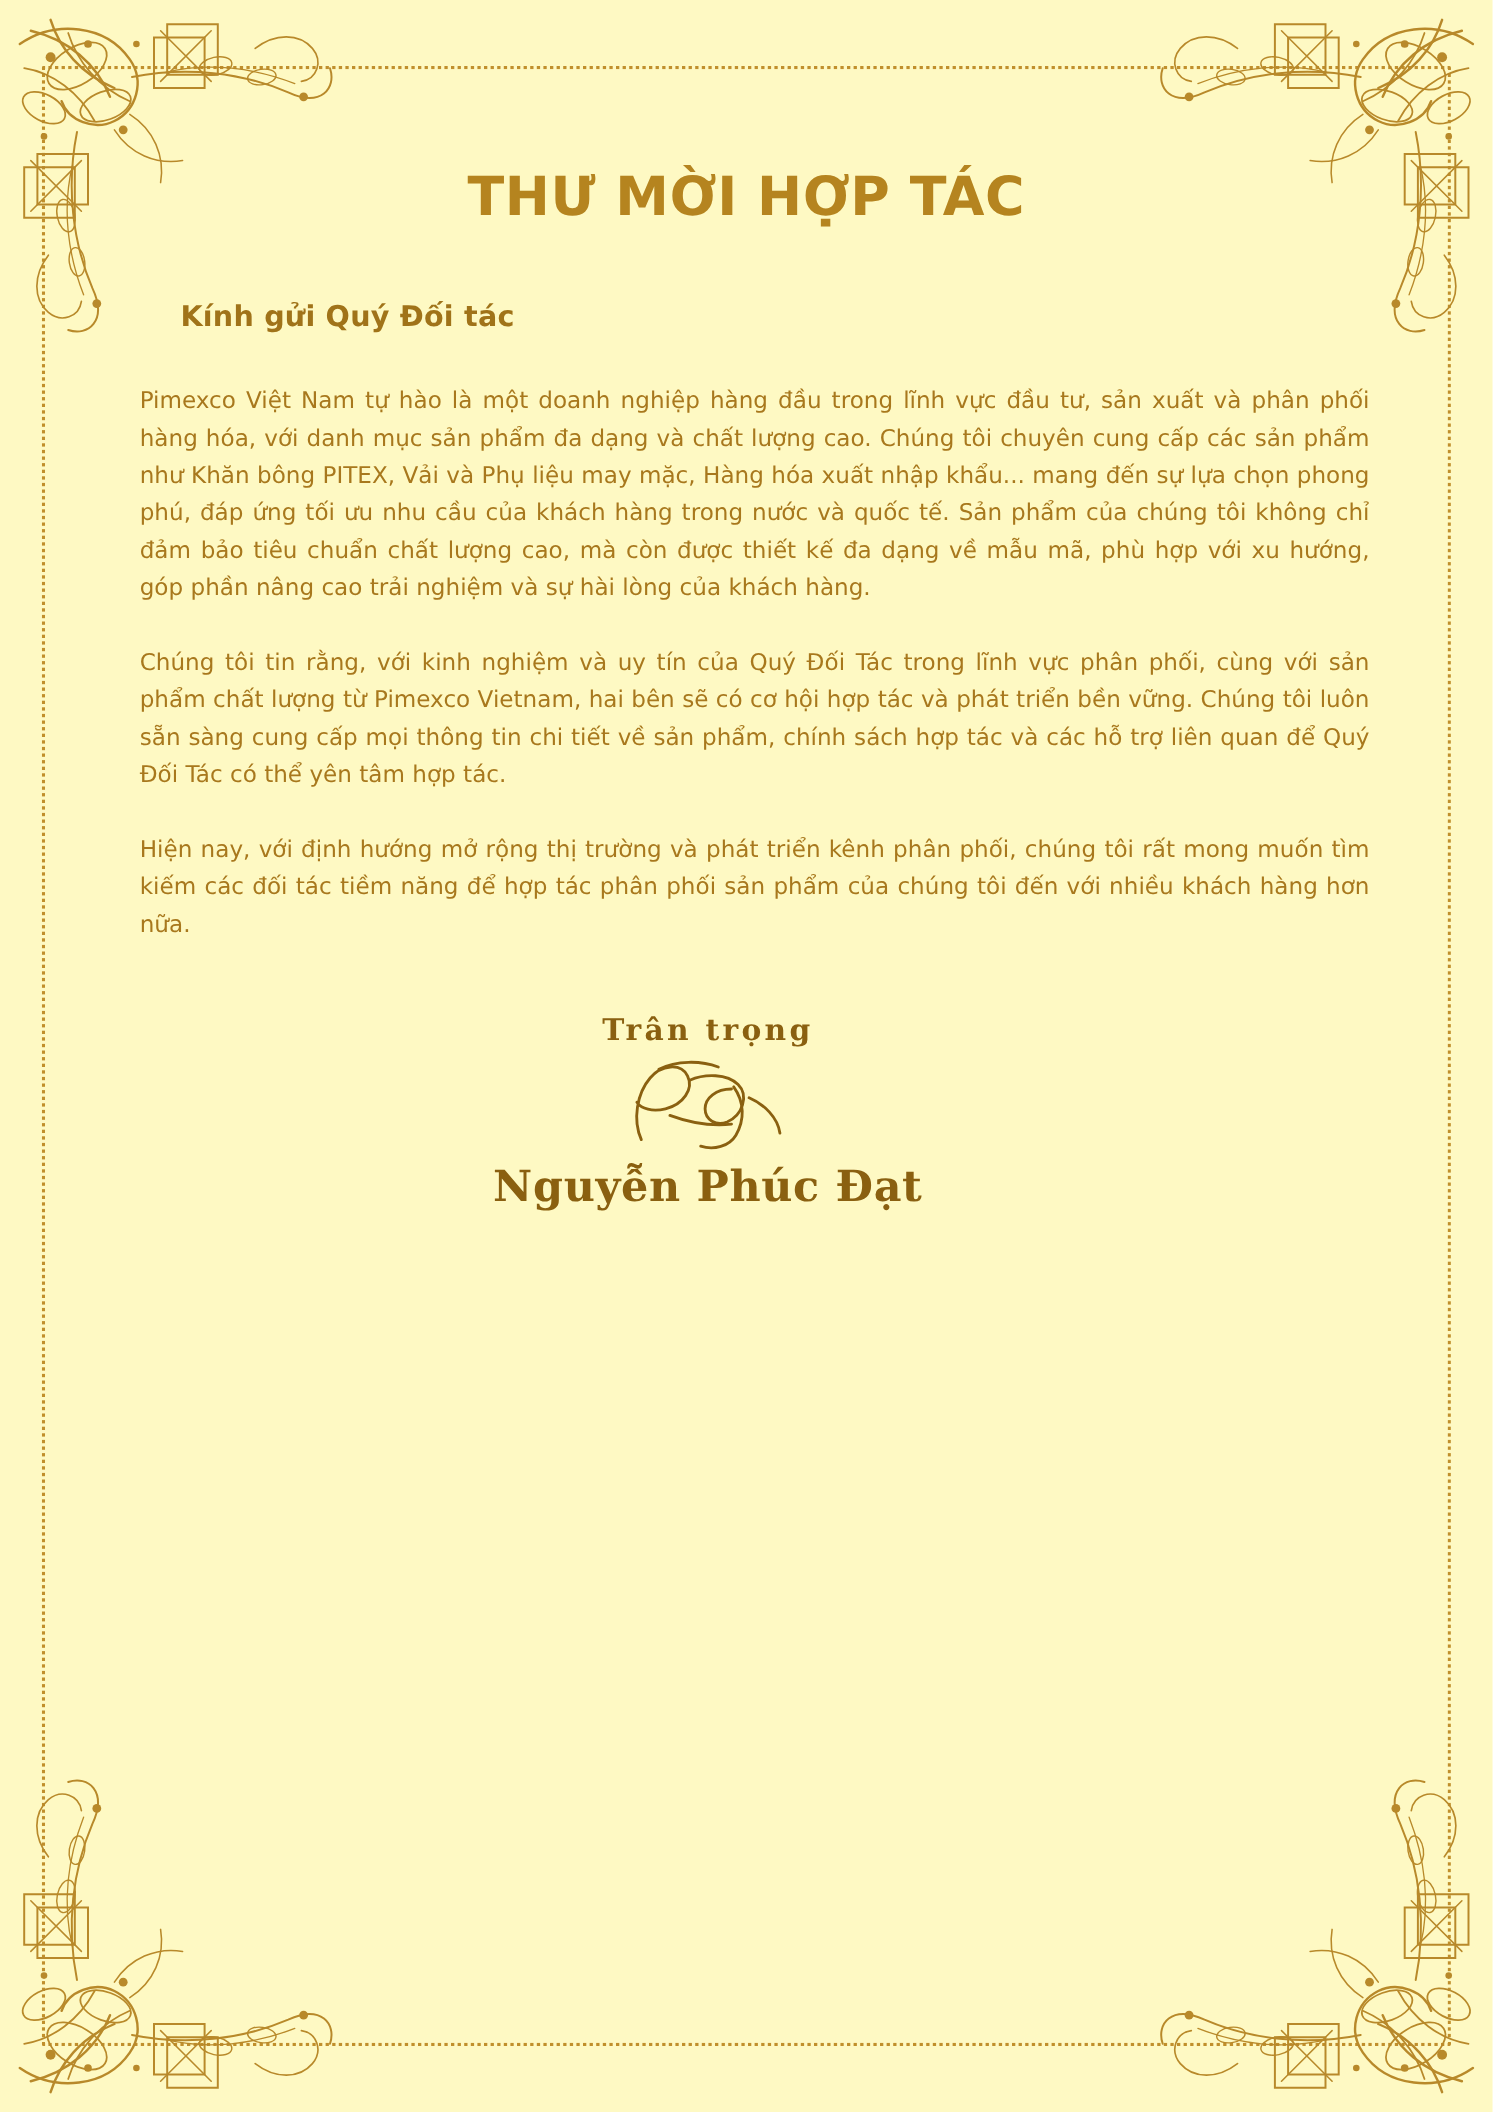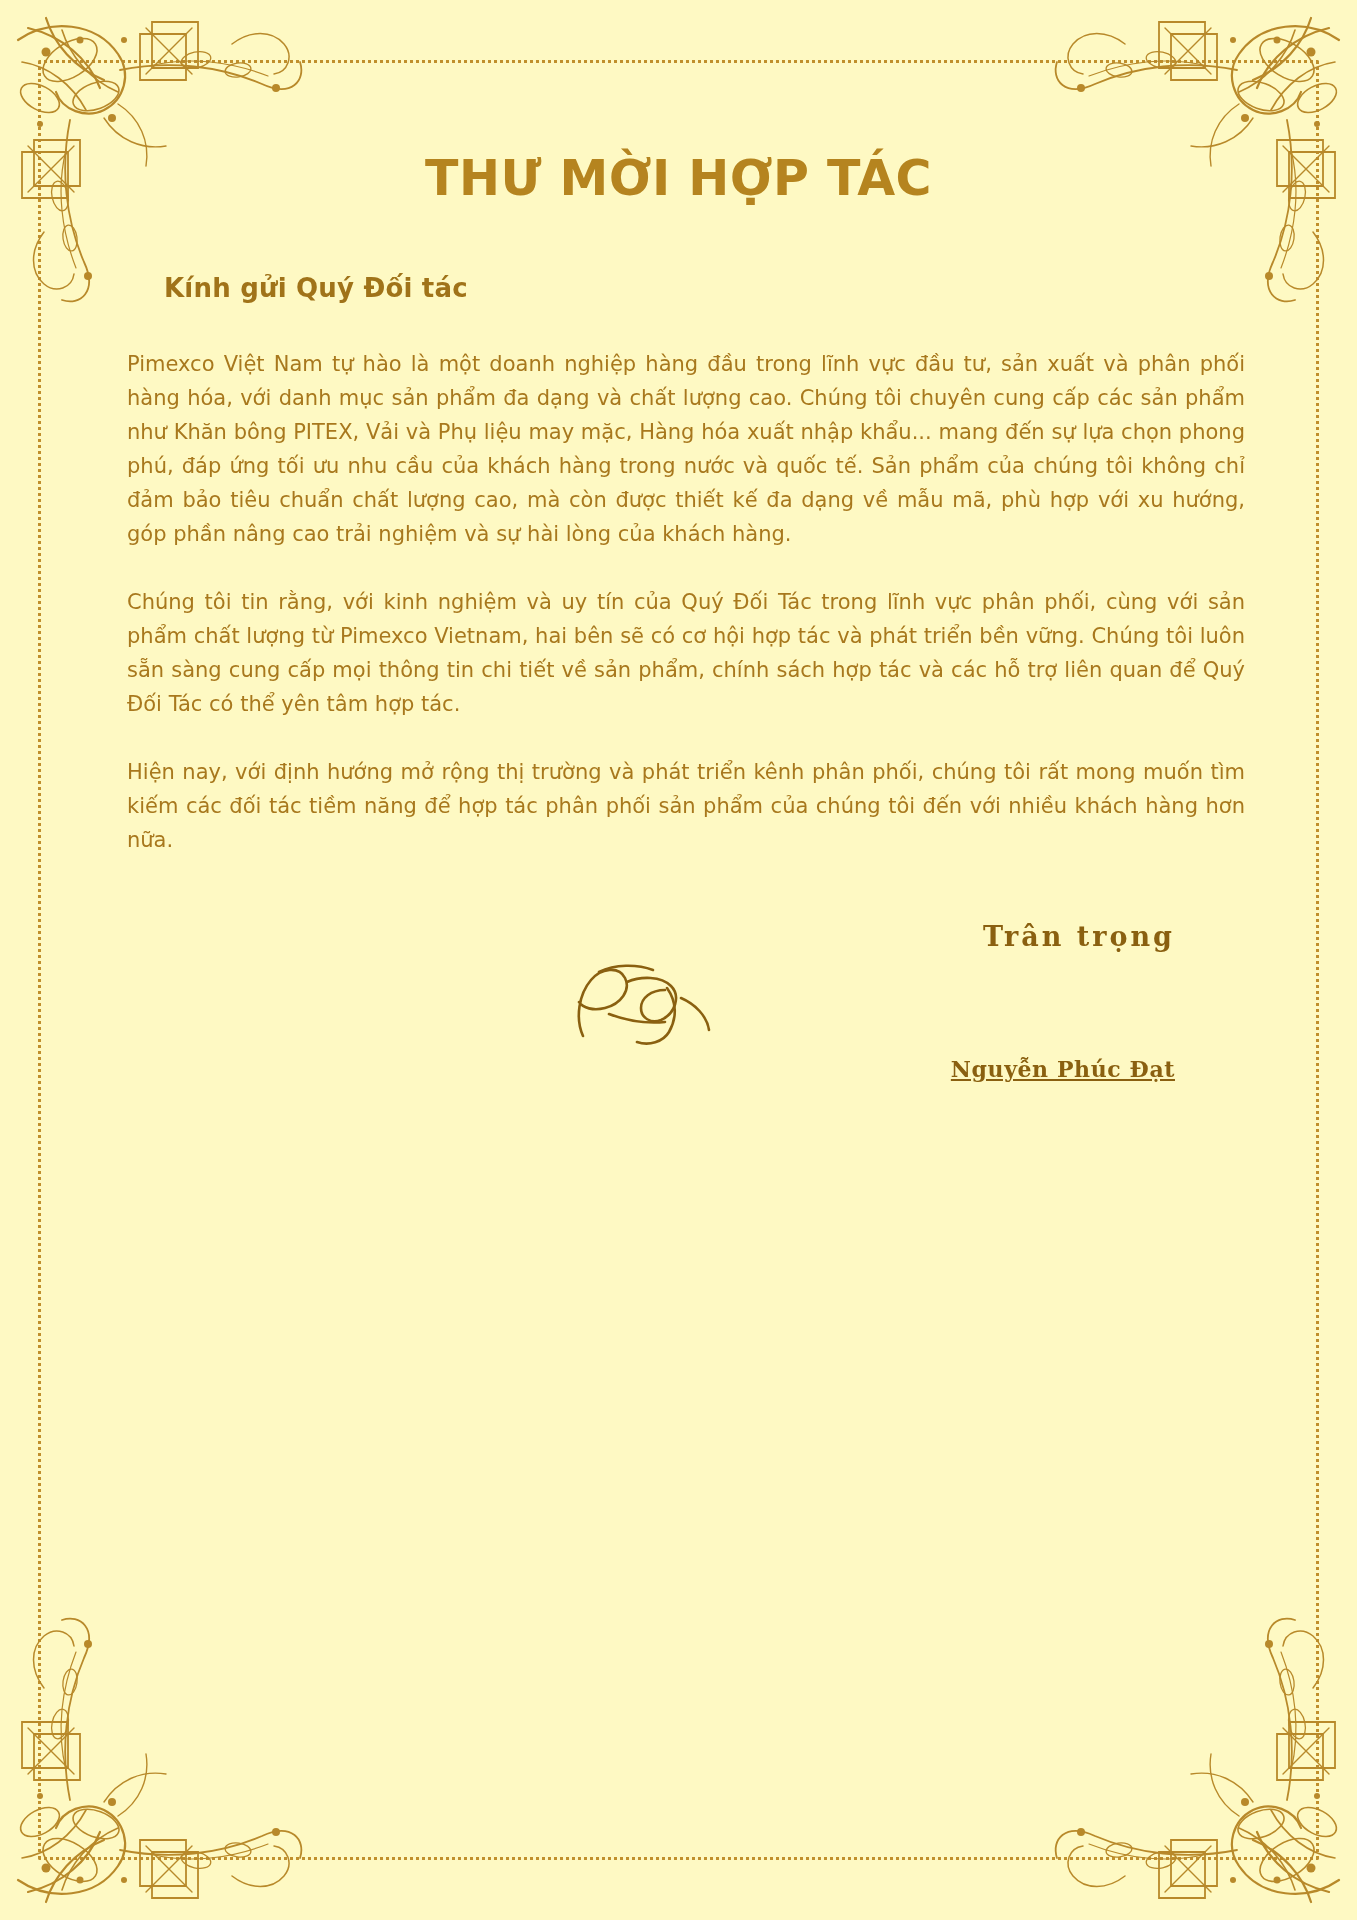--- a/index.html
+++ b/index.html
@@ -81,46 +81,45 @@
     color: #a8781d;
     text-align: justify;
     margin: 0 0 34px 15px;
     hyphens: none;
   }
   .para:last-of-type { margin-bottom: 0; }
 
   
   .sign-block {
     margin-top: 64px;
-    text-align: right;
+    text-align: center;
     padding-right: 70px;
   }
   .sign-regards {
     font-family: "DejaVu Serif", "Liberation Serif", serif;
     font-weight: 700;
     font-size: 27px;
     color: #8a6010;
     letter-spacing: 3px;
     margin-bottom: 6px;
   }
   .sign-mark {
     height: 96px;
     display: flex;
     align-items: center;
     justify-content: center;
   }
   .sign-mark svg { display:block; }
   .sign-name {
     font-family: "DejaVu Serif", "Liberation Serif", serif;
     font-weight: 700;
-    font-size: 22px;
+    font-size: 39px;
     color: #8a6010;
     letter-spacing: 0.6px;
     margin-top: 2px;
-    text-decoration: underline;
   }
 </style>
 </head>
 <body>
 
 <div class="page">
 
   <div class="dotted-frame"></div>
 
   <div class="corner corner-tl">

